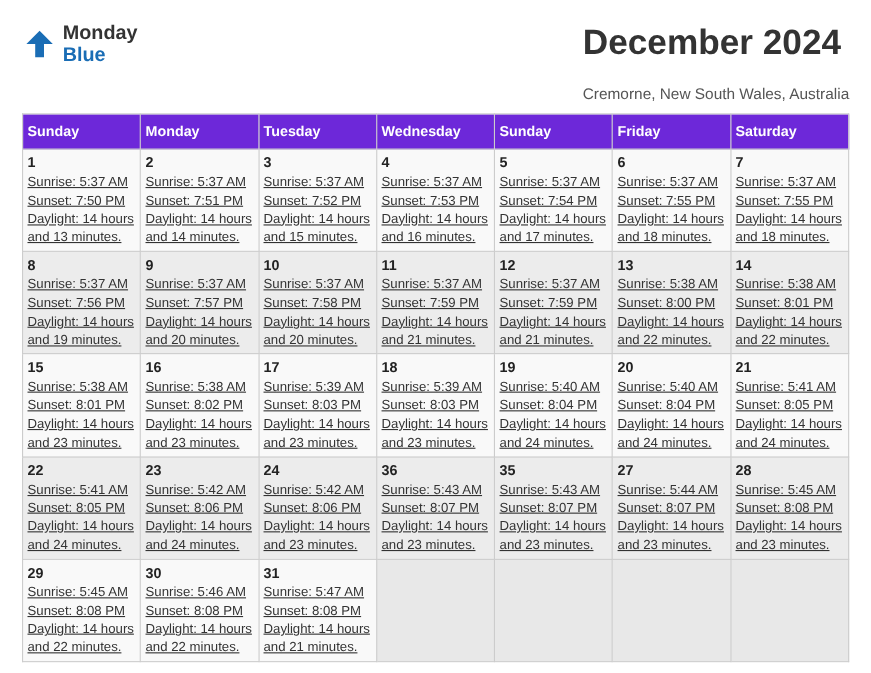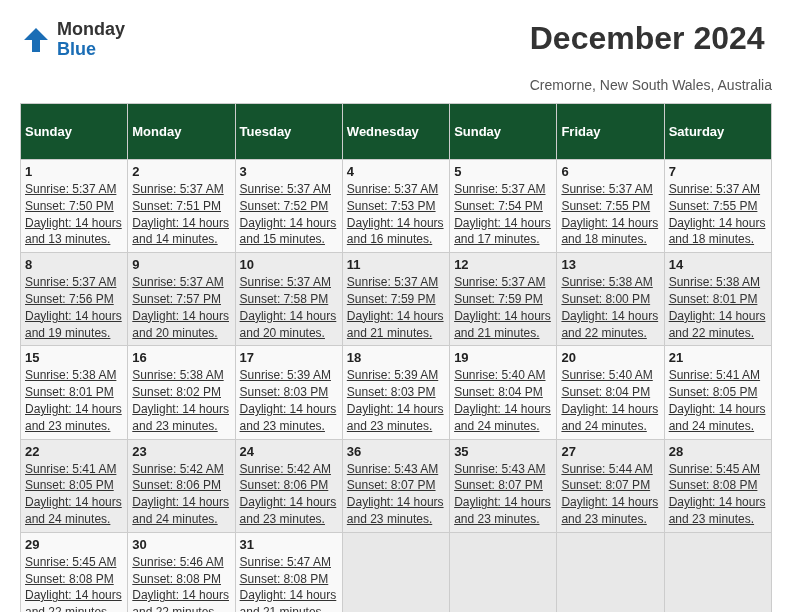--- a/index.html
+++ b/index.html
@@ -44,23 +44,23 @@
       font-size: 14px;
       color: #555;
       margin-top: 20px;
     }
     table {
       width: 100%;
       border-collapse: collapse;
       font-size: 11px;
     }
     thead tr th {
-      background-color: #14532d;
+      background-color: #6d28d9;
       color: #fff;
-      padding: 20px 4px;
+      padding: 8px 4px;
       text-align: left;
       font-size: 13px;
       font-weight: bold;
       border: 1px solid #ccc;
     }
     tbody tr td {
       border: 1px solid #ccc;
       padding: 4px;
       vertical-align: top;
       width: 14.28%;

